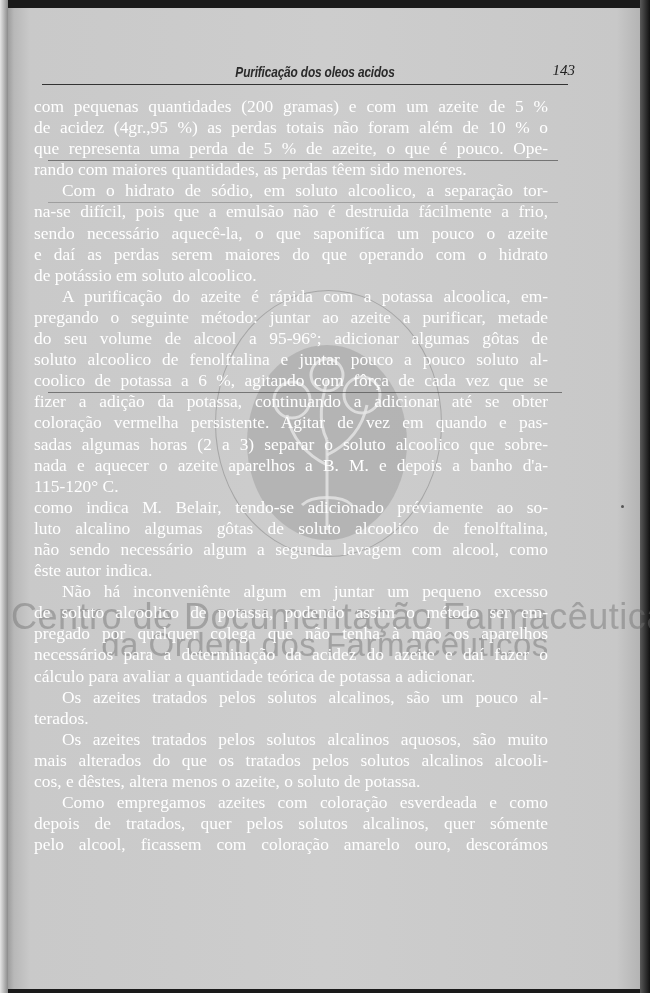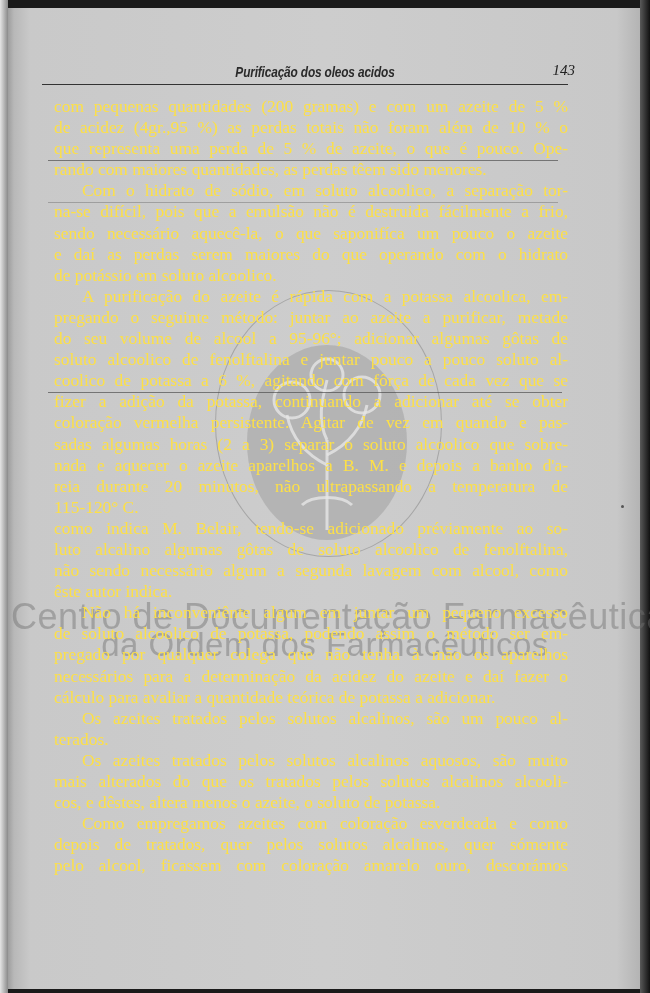--- a/index.html
+++ b/index.html
@@ -44,25 +44,25 @@
       position: absolute; right: 5px; top: 2px;
       font-family: "Liberation Serif", serif;
       font-size: 15px;
       color: #222;
     }
     .header-rule {
       position: absolute; left: 42px; top: 84px; width: 526px; height: 0;
       border-top: 1.5px solid #333;
     }
     .body-text {
-      position: absolute; left: 54px; top: 96px; width: 514px;
+      position: absolute; left: 34px; top: 96px; width: 514px;
       font-family: "Liberation Serif", serif;
       font-size: 17.4px;
       line-height: 21.1px;
-      color: #fde047;
+      color: #ffffff;
     }
     .line {
       display: block;
       white-space: nowrap;
       text-align: justify;
       text-align-last: justify;
       height: 21.1px;
     }
     .line.last { text-align-last: left; }
     .line.indent { padding-left: 28px; }
@@ -142,21 +142,20 @@
   <div>
     <span class="line indent">A purificação do azeite é rápida com a potassa alcoolica, em-</span>
     <span class="line">pregando o seguinte método: juntar ao azeite a purificar, metade</span>
     <span class="line">do seu volume de alcool a 95-96°; adicionar algumas gôtas de</span>
     <span class="line">soluto alcoolico de fenolftalina e juntar pouco a pouco soluto al-</span>
     <span class="line">coolico de potassa a 6 %, agitando com fôrça de cada vez que se</span>
     <span class="line">fizer a adição da potassa, continuando a adicionar até se obter</span>
     <span class="line">coloração vermelha persistente.   Agitar de vez em quando e pas-</span>
     <span class="line">sadas algumas horas (2 a 3) separar o soluto alcoolico que sobre-</span>
     <span class="line">nada e aquecer o azeite aparelhos a B. M. e depois a banho d'a-</span>
-    <span class="line">reia durante 20 minutos, não ultrapassando a temperatura de</span>
     <span class="line last">115-120° C.</span>
   </div>
   <div>
     <span class="line">como indica M. Belair, tendo-se adicionado préviamente ao so-</span>
     <span class="line">luto alcalino algumas gôtas de soluto alcoolico de fenolftalina,</span>
     <span class="line">não sendo necessário algum a segunda lavagem com alcool, como</span>
     <span class="line last">êste autor indica.</span>
   </div>
   <div>
     <span class="line indent">Não há inconveniênte algum em juntar um pequeno excesso</span>

